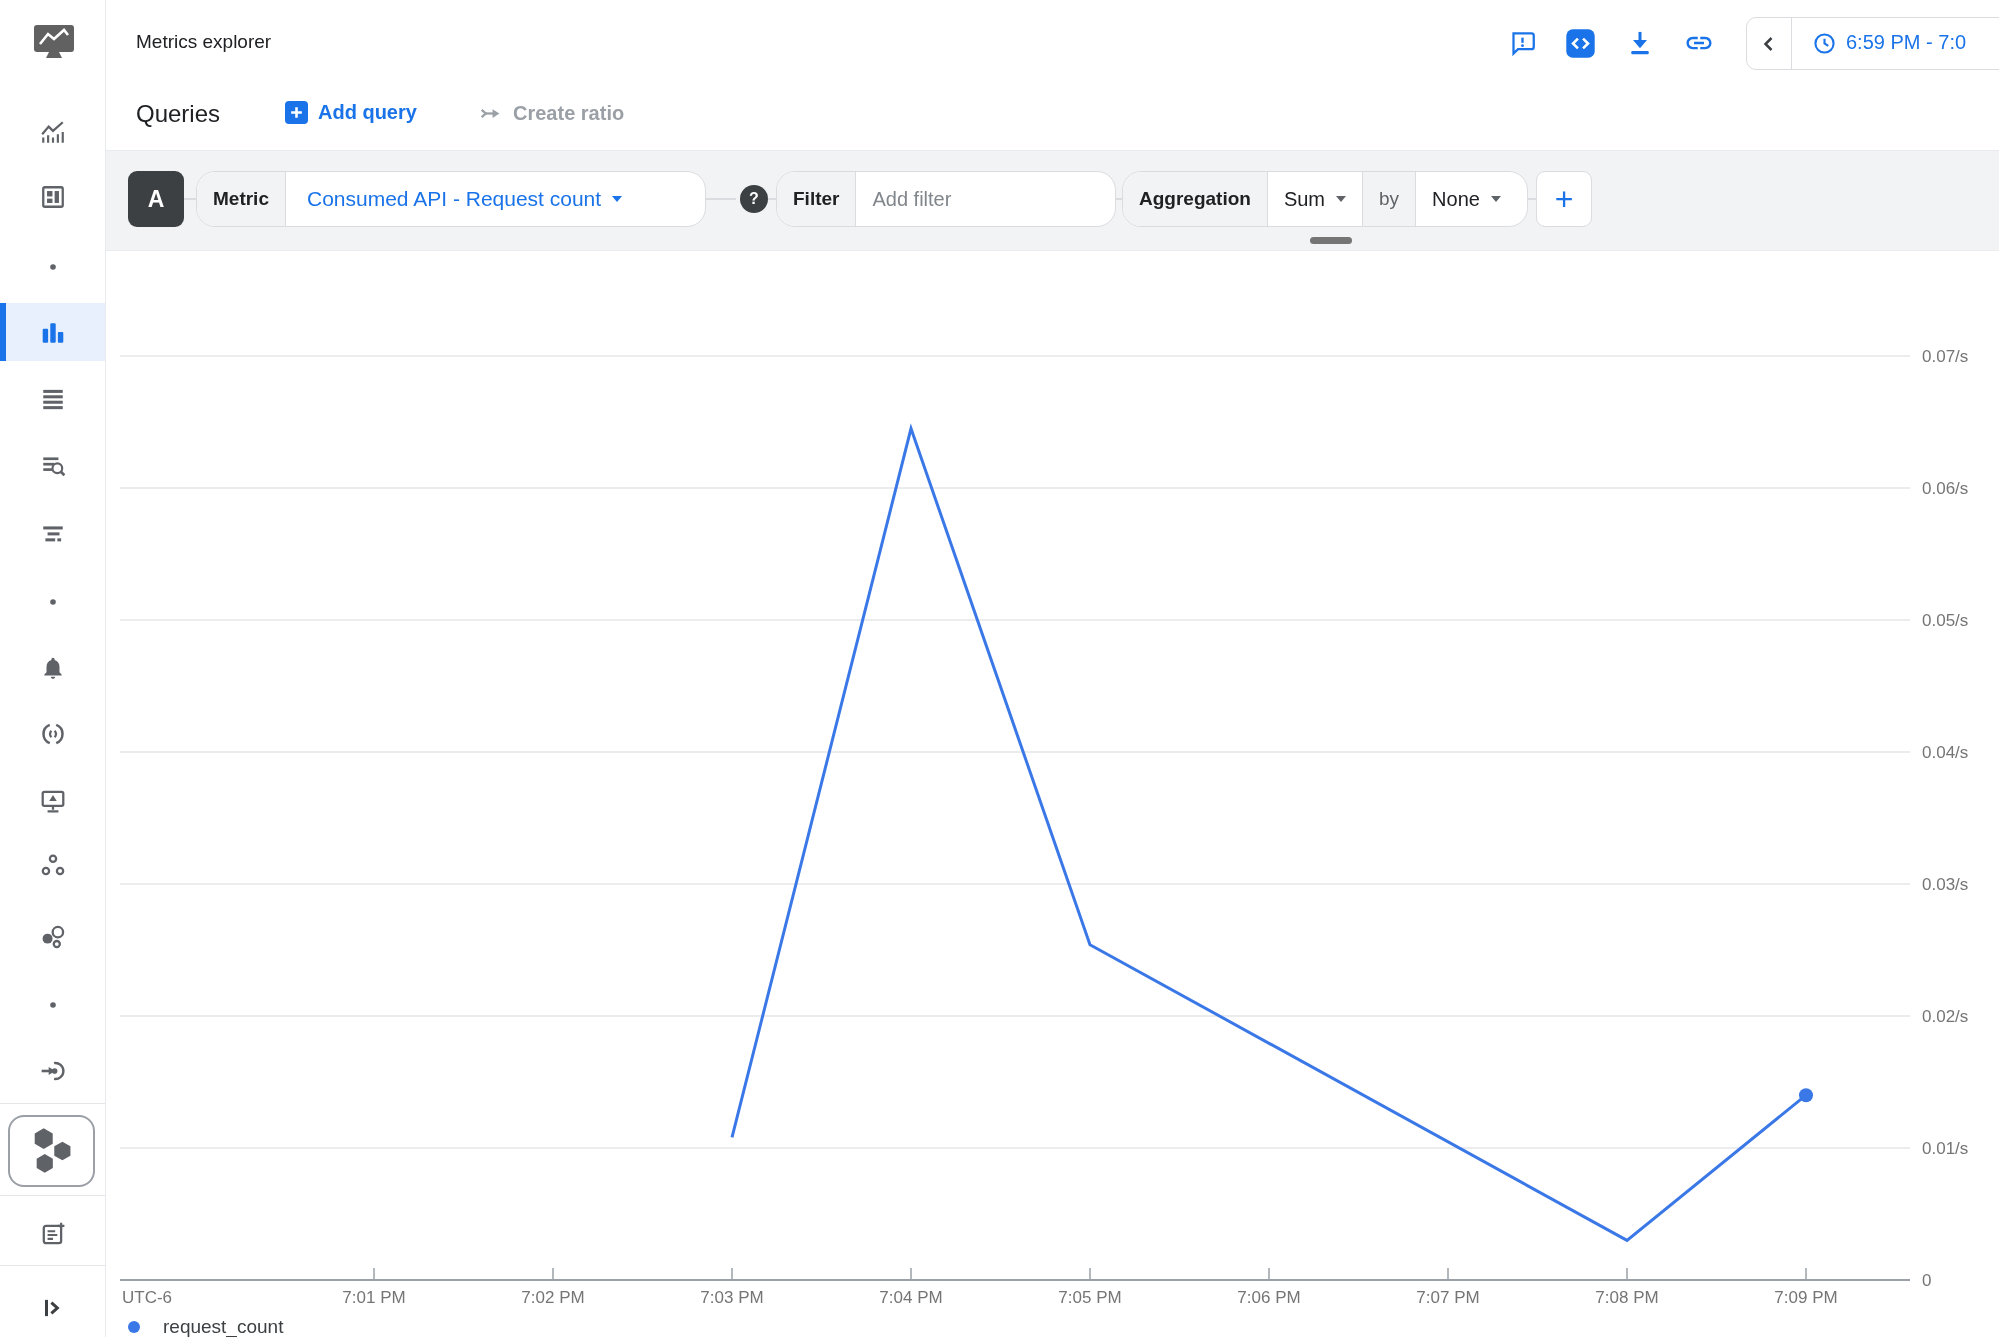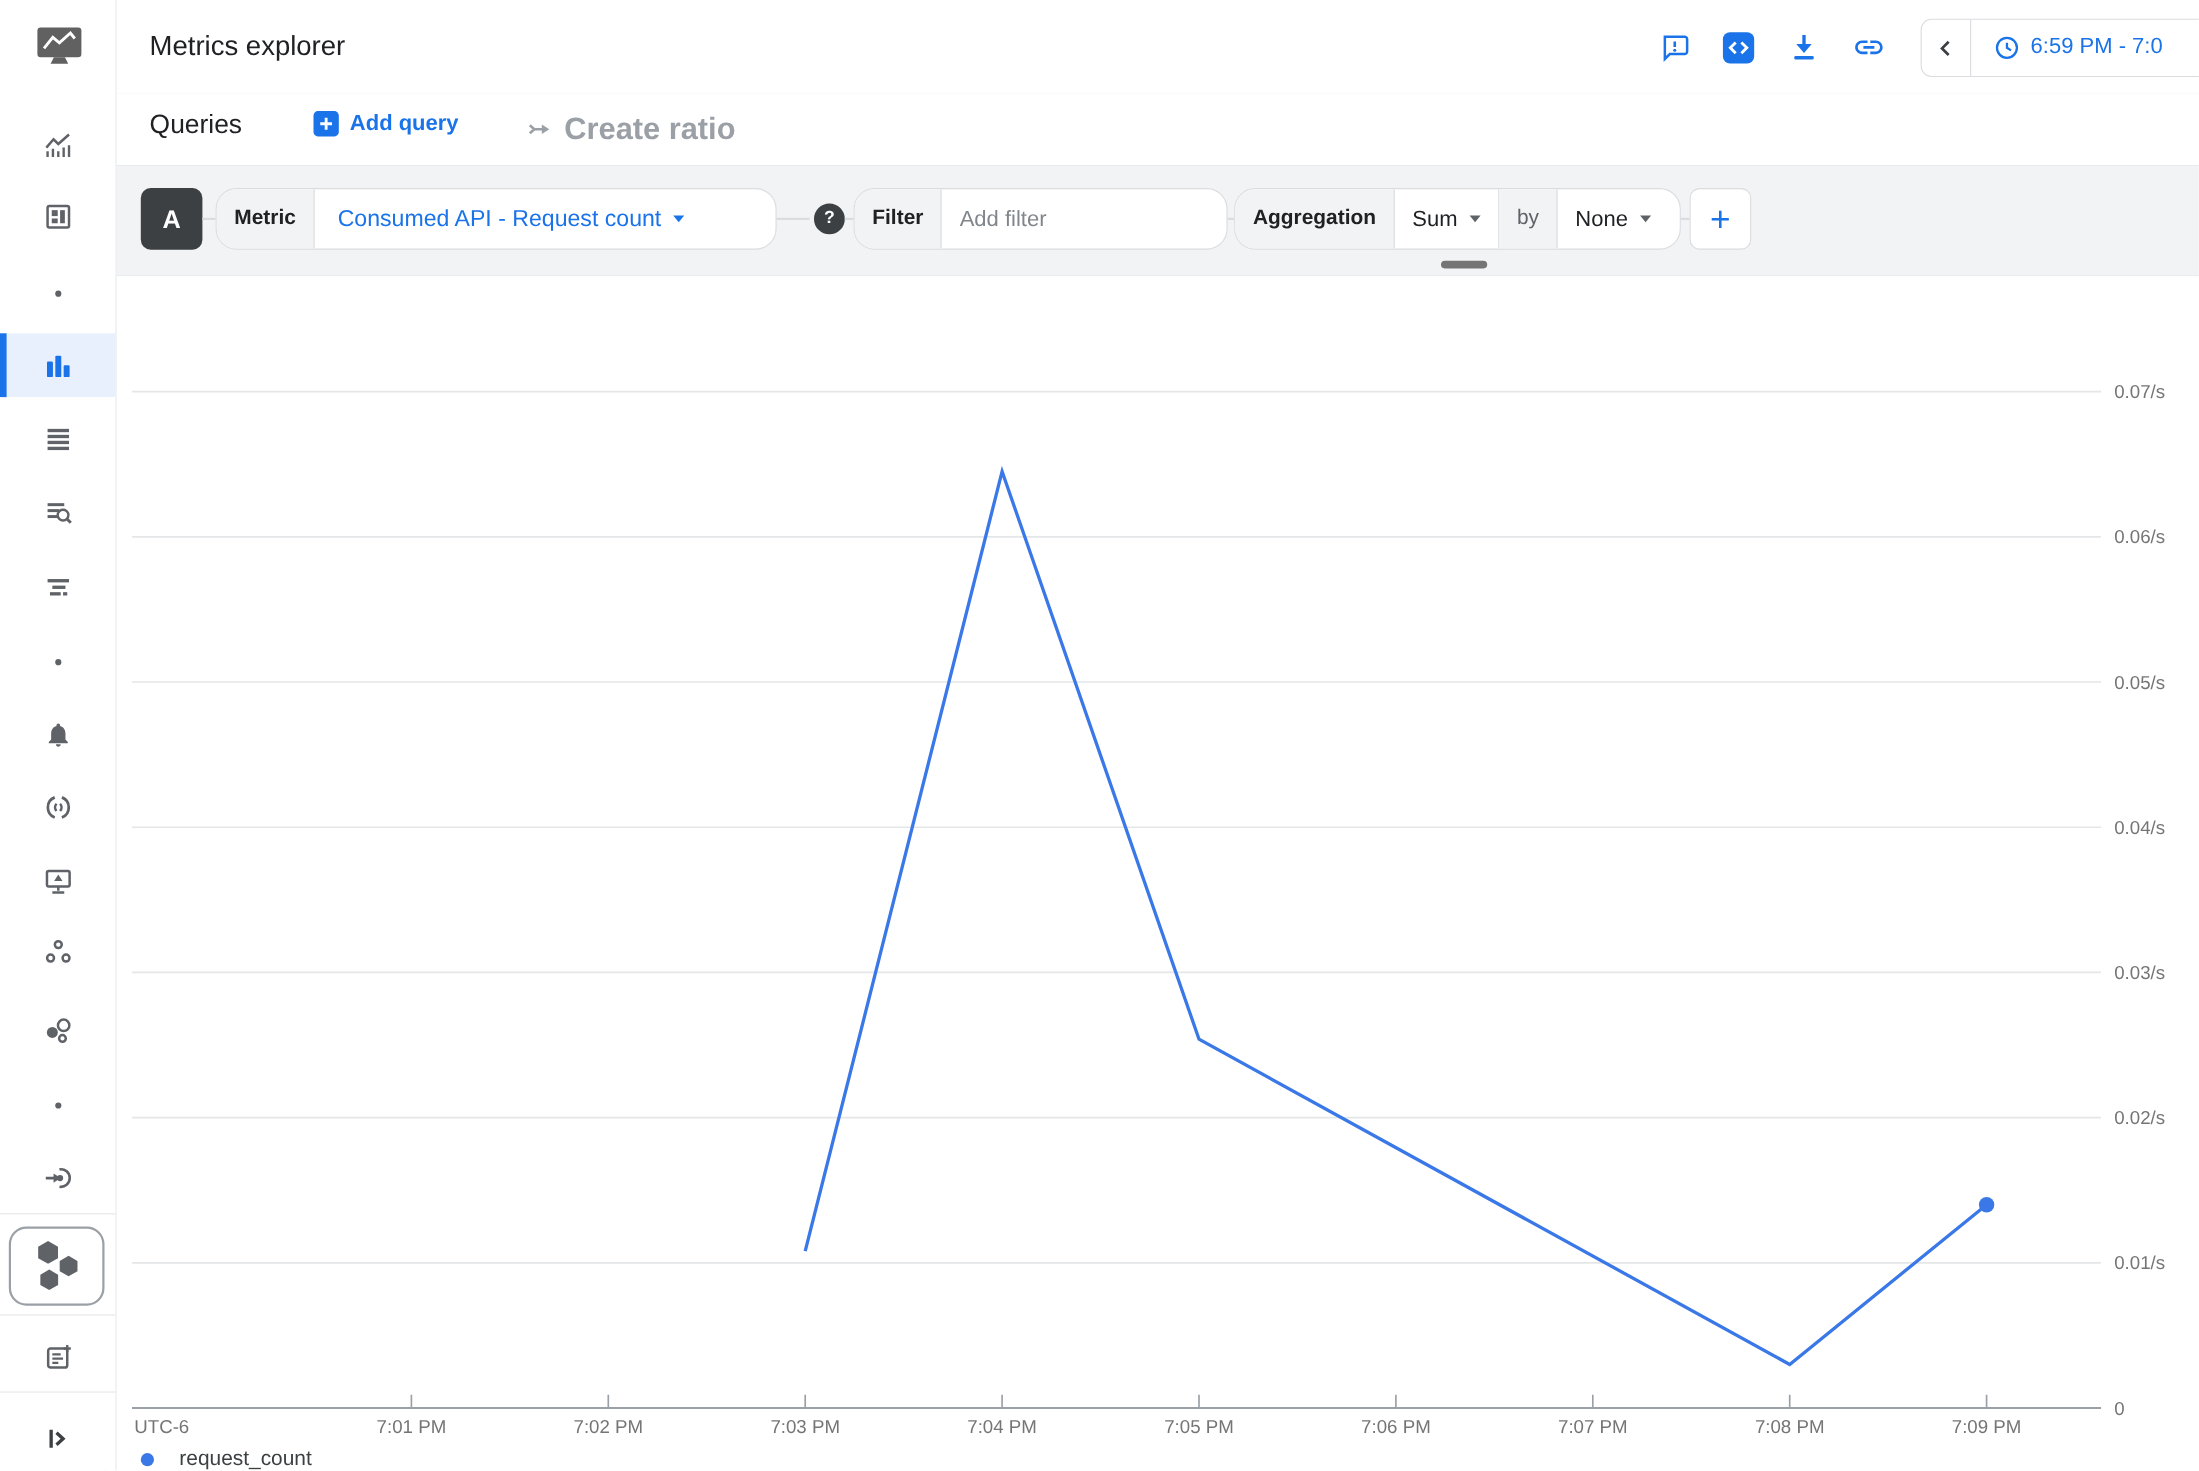--- a/index.html
+++ b/index.html
@@ -9,35 +9,35 @@
   
   #sidebar{position:absolute;left:0;top:0;width:105px;height:1337px;background:#fff;border-right:1px solid #e8eaed;z-index:5;}
   .sb-item{position:absolute;left:0;width:105px;height:56px;display:flex;align-items:center;justify-content:center;cursor:pointer;}
   .sb-active-bg{position:absolute;left:0;width:105px;height:58px;background:#e8f0fe;}
   .sb-active-bar{position:absolute;left:0;width:6px;height:58px;background:#1a73e8;}
   .sb-sep{position:absolute;left:0;width:105px;height:0;border-top:1px solid #e4e6e8;}
   .hexcard{position:absolute;left:8px;top:1115px;width:87px;height:72px;border:2px solid #9aa0a6;border-radius:16px;
            display:flex;align-items:center;justify-content:center;box-sizing:border-box;cursor:pointer;background:#fff;}
   
   #header{position:absolute;left:106px;top:0;width:1893px;height:85px;background:#fff;border-bottom:1px solid #e8eaed;}
-  .page-title{position:absolute;left:30px;top:0;height:84px;line-height:84px;font-size:25px;color:#202124;}
+  .page-title{position:absolute;left:30px;top:0;height:84px;line-height:84px;font-size:19px;color:#202124;}
   .hicon{position:absolute;top:26px;width:34px;height:34px;display:flex;align-items:center;justify-content:center;cursor:pointer;}
   .timerange{position:absolute;left:1640px;top:17px;width:276px;height:53px;border:1.5px solid #dadce0;border-radius:10px;
              box-sizing:border-box;display:flex;align-items:center;background:#fff;}
   .tr-chev{width:44px;height:100%;display:flex;align-items:center;justify-content:center;cursor:pointer;border-right:1px solid #dadce0;}
   .tr-main{display:flex;align-items:flex-start;padding-left:20px;gap:9px;cursor:pointer;white-space:nowrap;}
   .tr-text{color:#1a73e8;font-size:20px;}
   
   #queriesrow{position:absolute;left:106px;top:85px;width:1893px;height:65px;background:#fff;border-bottom:1px solid #e8eaed;}
   .sec-title{font-size:24px;color:#202124;}
   .addquery{position:absolute;left:179px;top:16px;display:flex;align-items:center;gap:10px;cursor:pointer;}
   .plus-chip{width:23px;height:23px;background:#1a73e8;border-radius:4px;display:flex;align-items:center;justify-content:center;}
   .addquery span{color:#1a73e8;font-size:20px;font-weight:bold;}
   .createratio{position:absolute;left:372px;top:16px;display:flex;align-items:center;gap:10px;cursor:default;}
-  .createratio span{color:#9aa0a6;font-size:28px;font-weight:bold;}
+  .createratio span{color:#9aa0a6;font-size:20px;font-weight:bold;}
   
   #toolbar{position:absolute;left:106px;top:151px;width:1893px;height:99px;background:#f1f3f4;border-bottom:1px solid #ececec;}
   .chipA{position:absolute;left:22px;top:20px;width:56px;height:56px;background:#3c4043;border-radius:9px;color:#fff;
          display:flex;align-items:center;justify-content:center;font-size:23px;font-weight:bold;cursor:pointer;}
   .pill{position:absolute;top:20px;height:56px;background:#fff;border:1.5px solid #dadce0;border-radius:19px;
         box-sizing:border-box;display:flex;align-items:stretch;overflow:hidden;}
   .cell{display:flex;align-items:center;padding:0 16px;font-size:19px;white-space:nowrap;}
   .cell.label{background:#f1f3f4;border-right:1px solid #dadce0;color:#202124;font-weight:bold;}
   .cell.label.lite{color:#5f6368;font-weight:normal;}
   .cell.value{color:#202124;font-size:20px;cursor:pointer;text-align:center;}

